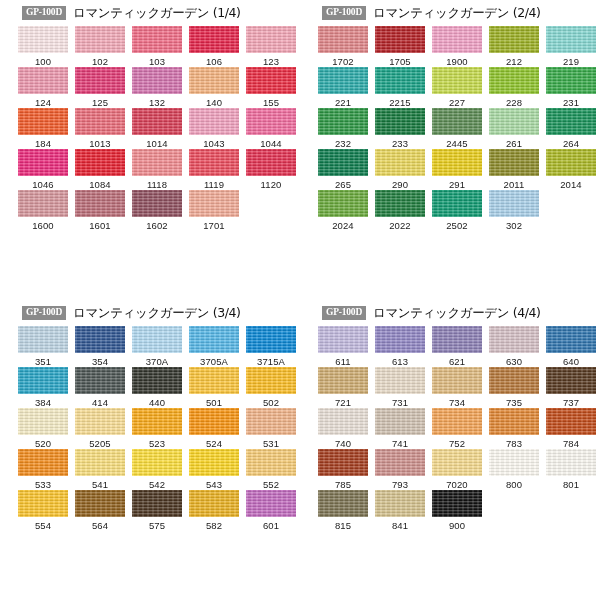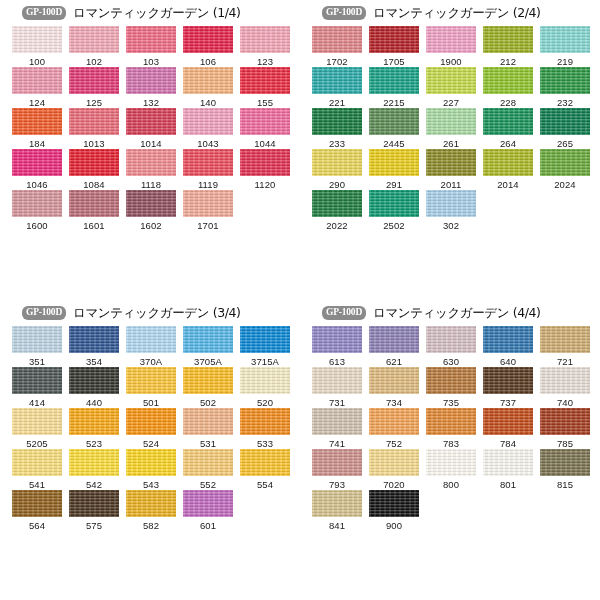--- a/index.html
+++ b/index.html
@@ -35,38 +35,38 @@
   .code-badge{
     display:inline-block;
     background:#8a8a8a;
     color:#ffffff;
     font-family:"Liberation Serif", serif;
     font-weight:bold;
     font-size:9.5px;
     letter-spacing:-0.2px;
     line-height:1;
     padding:2.5px 4px 2.5px 4px;
-    border-radius:6px;
+    border-radius:0;
     white-space:nowrap;
   }
   .panel-title{
     font-family:"DejaVu Sans", sans-serif;
     font-size:12.5px;
     color:#141414;
     letter-spacing:-0.4px;
     white-space:nowrap;
     line-height:1;
   }
   .grid{
     display:grid;
     grid-template-columns:repeat(5,50px);
     grid-auto-rows:41px;
     column-gap:7px;
     row-gap:0px;
-    padding-left:12px;
+    padding-left:18px;
     box-sizing:border-box;
   }
   .cell{
     width:50px;
     display:flex;
     flex-direction:column;
     align-items:center;
   }
   .swatch{
     width:50px;height:27px;
@@ -252,20 +252,24 @@
         </div>
         <div class="cell">
           <div class="swatch" style="background-color: rgb(196, 217, 74);"></div>
           <div class="swatch-label">227</div>
         </div>
         <div class="cell">
           <div class="swatch" style="background-color: rgb(141, 194, 42);"></div>
           <div class="swatch-label">228</div>
         </div>
         <div class="cell">
+          <div class="swatch" style="background-color: rgb(53, 168, 71);"></div>
+          <div class="swatch-label">231</div>
+        </div>
+        <div class="cell">
           <div class="swatch" style="background-color: rgb(44, 150, 67);"></div>
           <div class="swatch-label">232</div>
         </div>
         <div class="cell">
           <div class="swatch" style="background-color: rgb(21, 120, 60);"></div>
           <div class="swatch-label">233</div>
         </div>
         <div class="cell">
           <div class="swatch" style="background-color: rgb(90, 138, 82);"></div>
           <div class="swatch-label">2445</div>
@@ -337,20 +341,24 @@
         </div>
         <div class="cell">
           <div class="swatch" style="background-color: rgb(85, 182, 230);"></div>
           <div class="swatch-label">3705A</div>
         </div>
         <div class="cell">
           <div class="swatch" style="background-color: rgb(11, 135, 212);"></div>
           <div class="swatch-label">3715A</div>
         </div>
         <div class="cell">
+          <div class="swatch" style="background-color: rgb(39, 163, 196);"></div>
+          <div class="swatch-label">384</div>
+        </div>
+        <div class="cell">
           <div class="swatch" style="background-color: rgb(75, 84, 82);"></div>
           <div class="swatch-label">414</div>
         </div>
         <div class="cell">
           <div class="swatch" style="background-color: rgb(50, 52, 44);"></div>
           <div class="swatch-label">440</div>
         </div>
         <div class="cell">
           <div class="swatch" style="background-color: rgb(250, 196, 58);"></div>
           <div class="swatch-label">501</div>
@@ -422,20 +430,24 @@
       </div>
   </div>
 
   <div class="panel">
     <div class="panel-header">
       <span class="code-badge">GP-100D</span>
       <span class="panel-title">ロマンティックガーデン (4/4)</span>
     </div>
     <div class="grid">
         <div class="cell">
+          <div class="swatch" style="background-color: rgb(192, 184, 221);"></div>
+          <div class="swatch-label">611</div>
+        </div>
+        <div class="cell">
           <div class="swatch" style="background-color: rgb(143, 133, 195);"></div>
           <div class="swatch-label">613</div>
         </div>
         <div class="cell">
           <div class="swatch" style="background-color: rgb(139, 127, 180);"></div>
           <div class="swatch-label">621</div>
         </div>
         <div class="cell">
           <div class="swatch" style="background-color: rgb(212, 191, 196);"></div>
           <div class="swatch-label">630</div>

